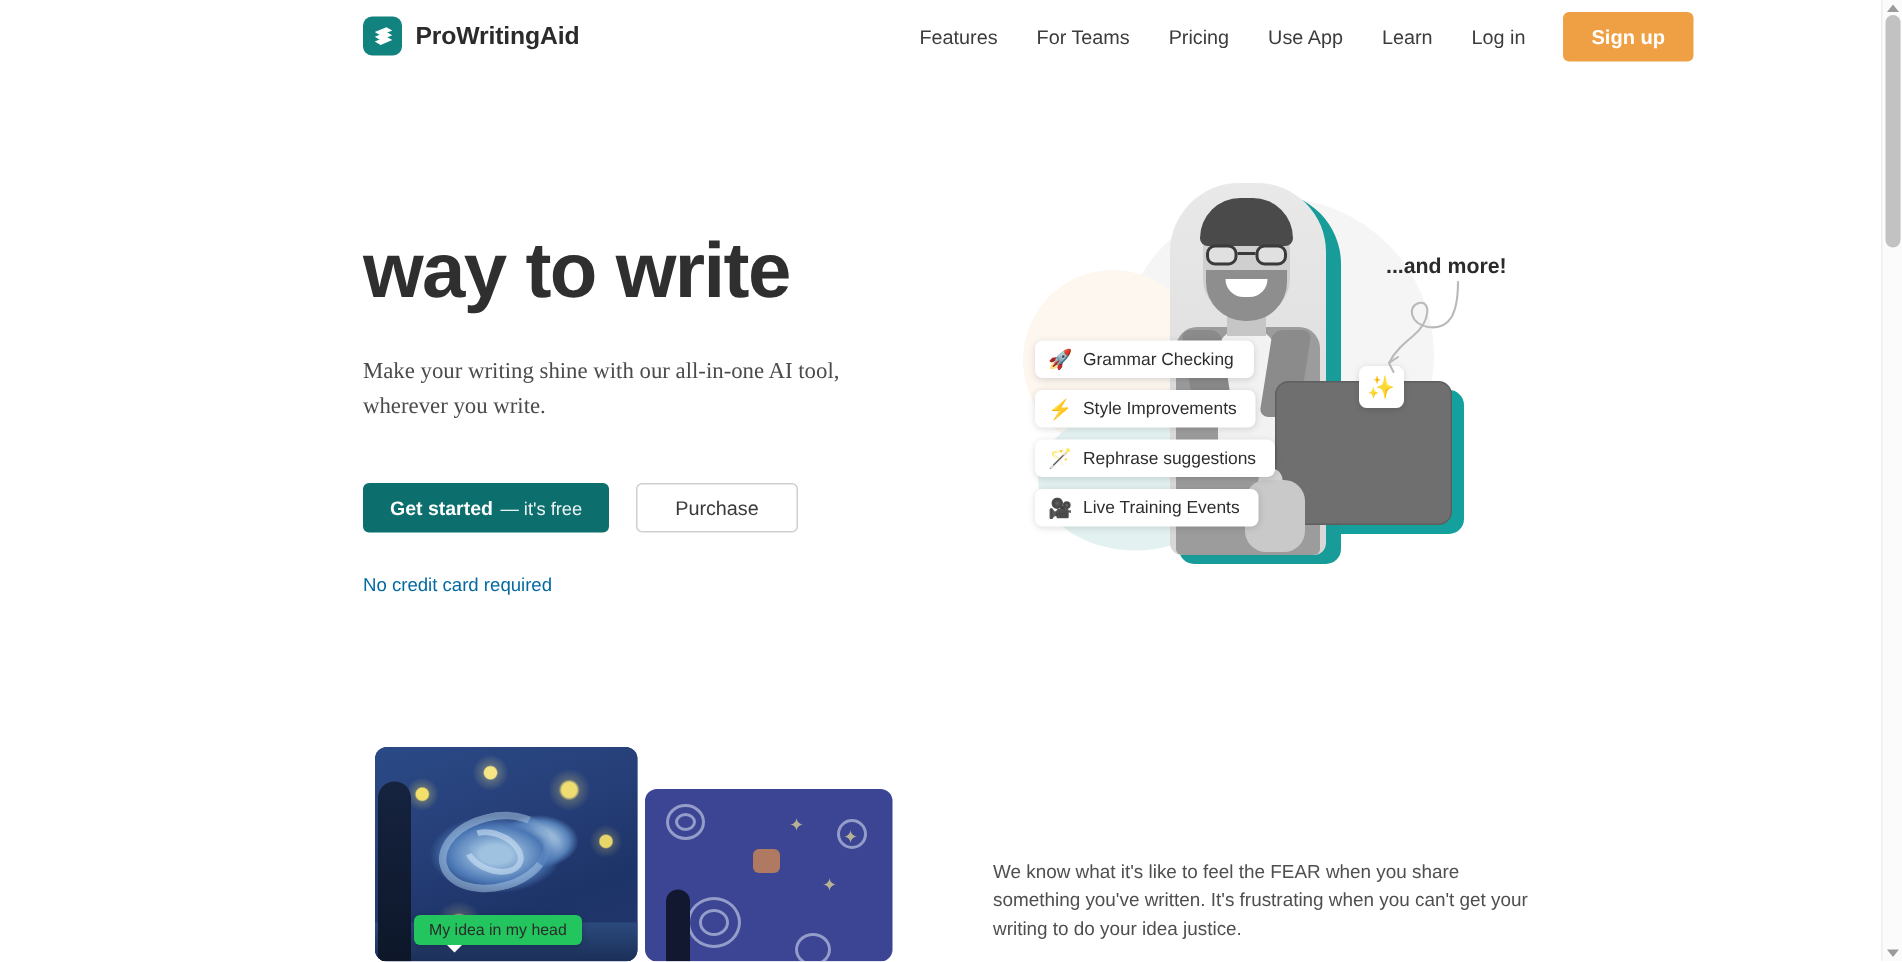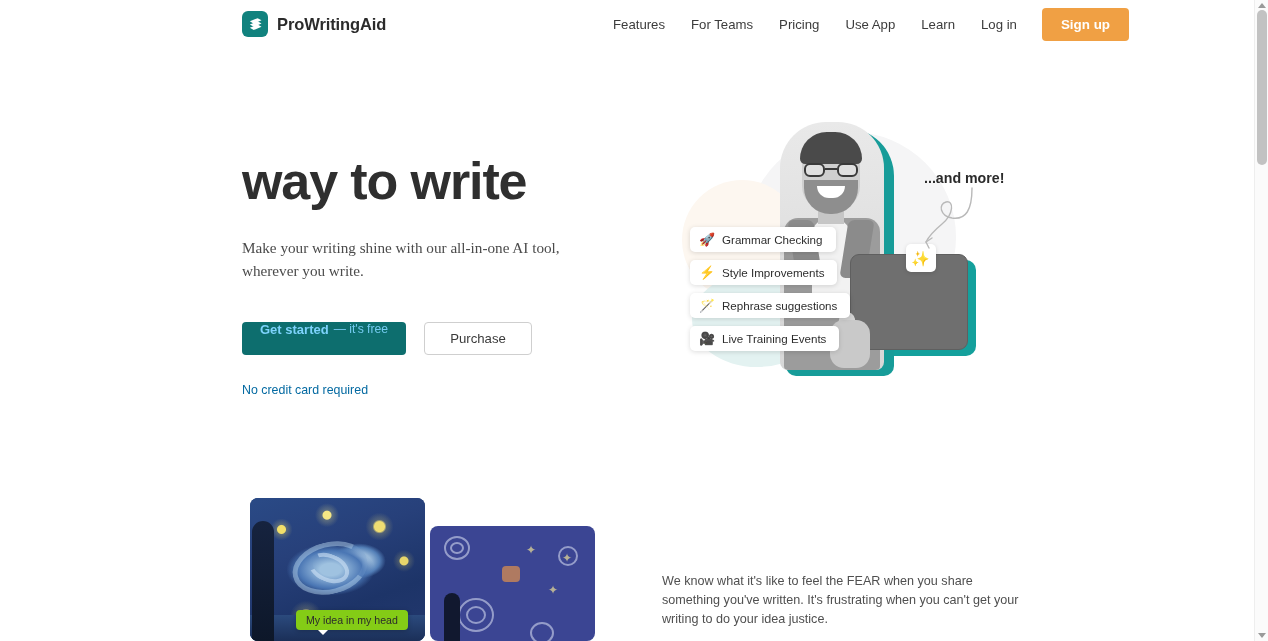--- a/index.html
+++ b/index.html
@@ -148,24 +148,25 @@
     display: flex;
     align-items: center;
     gap: 18px;
   }
   .btn-primary {
     background: #0d6e6e;
     border: none;
     border-radius: 4px;
     height: 33px;
     padding: 0 18px;
-    color: #7dd3fc;
+    color: #ffffff;
     font-size: 13px;
     cursor: pointer;
     display: flex;
+    align-items: center;
     gap: 5px;
     font-family: "Liberation Sans", sans-serif;
     white-space: nowrap;
   }
   .btn-primary .strong { font-weight: bold; }
   .btn-primary .light  { font-weight: normal; font-size: 12.2px; opacity: .93; }
 
   .btn-secondary {
     background: #ffffff;
     border: 1px solid #cfcfcf;
@@ -491,22 +492,22 @@
   .doodle-moon {
     position: absolute;
     left: 72px; top: 40px;
     width: 18px; height: 16px;
     background: rgba(215,140,80,.75);
     border-radius: 4px;
   }
 
   .tooltip {
     position: absolute;
-    left: 46px; top: 112px;
-    background: #84cc16;
+    left: 26px; top: 112px;
+    background: #22c55e;
     border-radius: 4px;
     padding: 4px 10px;
     font-size: 10.6px;
     color: #2b2b2b;
     box-shadow: 0 1px 5px rgba(0,0,0,.22);
     white-space: nowrap;
     z-index: 5;
     text-align: right;
   }
   .tooltip:after {

